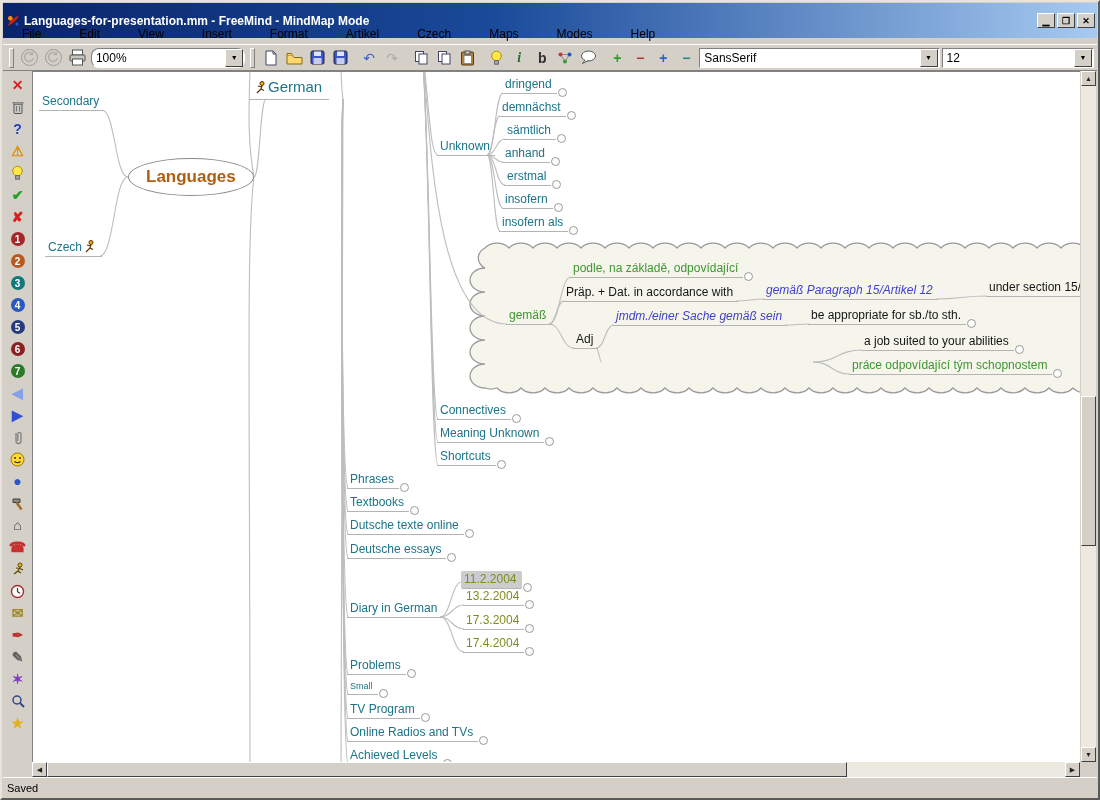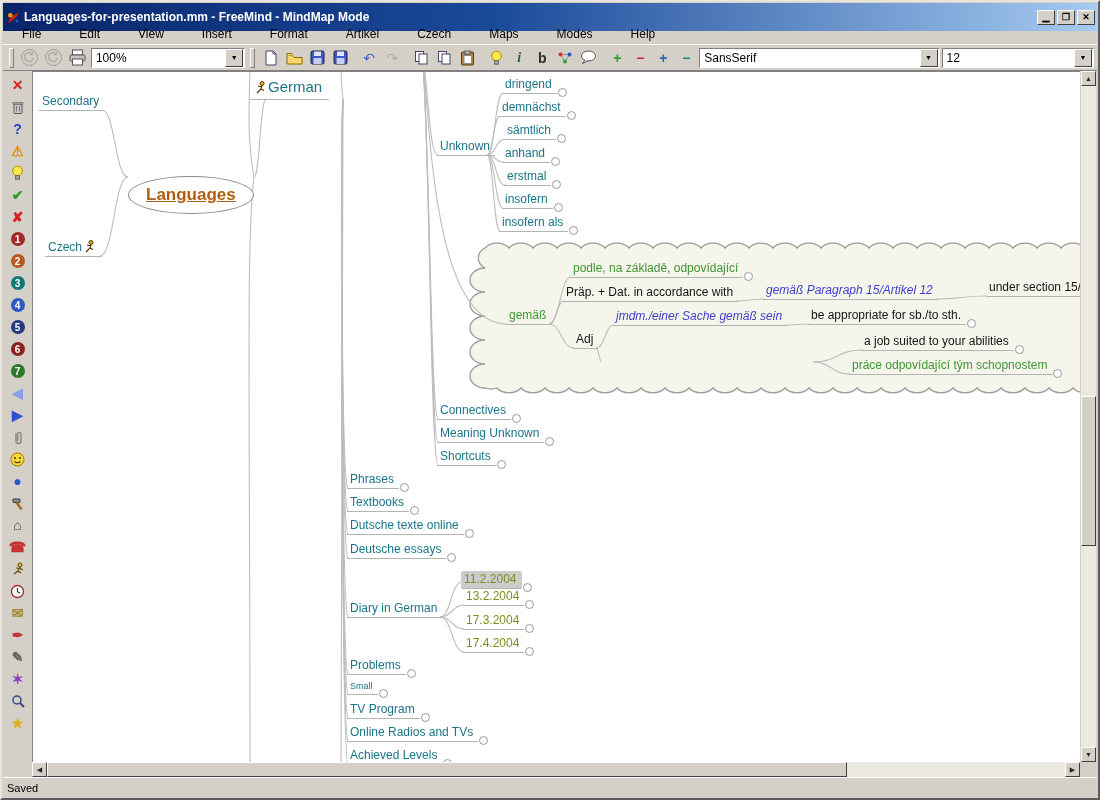--- a/index.html
+++ b/index.html
@@ -1,19 +1,19 @@
 <!DOCTYPE html>
 <html style="--node-teal: #1b7488; --node-green: #3f9632; --node-olive: #7f8c1e; --node-blue: #4040cc; --root-brown: #b05e10; --edge: #bdbdbd; --cloud-fill: #f5f5ec; --cloud-stroke: #9a9a9a; --selected-bg: #cccccc;"><head>
 <meta charset="utf-8">
 <style>
   html,body{margin:0;padding:0;}
   body{width:1100px;height:800px;background:#d4d0c8;font-family:"Liberation Sans",sans-serif;overflow:hidden;position:relative;}
   .window{position:absolute;inset:0;border:2px solid;border-color:#e8e4dc #5a5a5a #5a5a5a #e8e4dc;box-sizing:border-box;}
   
-  .titlebar{position:absolute;left:1px;top:1px;right:1px;height:28px;
+  .titlebar{position:absolute;left:1px;top:1px;right:1px;height:35px;
     background:linear-gradient(90deg,#0a246a 0%,#1a4a9a 45%,#a6caf0 100%);
     display:flex;align-items:center;padding:0 2px;color:#fff;}
   .app-icon{width:16px;height:16px;display:flex;align-items:center;justify-content:center;}
   .title-text{font-size:12px;font-weight:bold;margin-left:3px;flex:1;white-space:nowrap;overflow:hidden;}
   .win-buttons{display:flex;gap:2px;}
   .win-btn{width:18px;height:15px;background:#d4d0c8;border:1px solid;border-color:#fff #404040 #404040 #fff;
     font-size:9px;line-height:12px;text-align:center;color:#000;font-weight:bold;padding:0;cursor:default;}
   
   .menubar{position:absolute;left:1px;top:21px;right:1px;height:21px;display:flex;align-items:center;font-size:12px;color:#000;}
   .menu-item{padding:3px 19px;}
@@ -22,21 +22,21 @@
     display:flex;align-items:center;gap:2px;padding:0 3px;box-sizing:border-box;}
   .grip{width:3px;height:18px;border:1px solid;border-color:#fff #808080 #808080 #fff;margin:0 3px;}
   .tb-btn{width:22px;height:22px;display:flex;align-items:center;justify-content:center;font-size:14px;}
   .tb-btn.bold{font-weight:bold;} .tb-btn.italic{font-style:italic;font-family:"Liberation Serif",serif;font-weight:bold;}
   .tb-sep{width:5px;height:20px;}
   .combo{height:20px;background:#fff;border:1px solid;border-color:#808080 #fff #fff #808080;display:flex;align-items:center;
     font-size:12px;padding-left:4px;box-sizing:border-box;color:#000;}
   .combo-val{flex:1;white-space:nowrap;overflow:hidden;}
   .combo-arrow{width:16px;height:16px;background:#d4d0c8;border:1px solid;border-color:#fff #404040 #404040 #fff;
     font-size:7px;display:flex;align-items:center;justify-content:center;margin-right:1px;}
-  .zoom-combo{width:158px;} .font-combo{width:246px;} .size-combo{width:156px;}
+  .zoom-combo{width:158px;border-radius:8px;} .font-combo{width:246px;} .size-combo{width:156px;}
   
   .left-toolbar{position:absolute;left:1px;top:69px;width:29px;bottom:36px;display:flex;flex-direction:column;align-items:center;padding-top:3px;box-sizing:border-box;}
   .lt-icon{width:22px;height:22px;display:flex;align-items:center;justify-content:center;font-size:14px;font-weight:bold;}
   .num-badge{width:14px;height:14px;border-radius:50%;color:#fff;font-size:10px;font-weight:bold;display:flex;align-items:center;justify-content:center;}
   
   .canvas{position:absolute;left:30px;top:69px;right:18px;bottom:36px;background:#fff;overflow:hidden;
     border-left:1px solid #828282;border-top:1px solid #828282;}
   #map-svg{position:absolute;left:0;top:0;pointer-events:none;}
   .edge{fill:none;stroke:var(--edge);stroke-width:1.1px;}
   .cloud{fill:var(--cloud-fill);stroke:var(--cloud-stroke);stroke-width:1.3px;}
@@ -349,21 +349,21 @@
         <path class="edge" d="M 388,-36 C 397,40 397,347 405,347"></path>
         <path class="edge" d="M 388,-36 C 397,40 397,370 405,370"></path>
         <path class="edge" d="M 388,-36 C 397,40 397,393 405,393"></path>
         <path class="edge" d="M 221,105 C 213,170 217,330 217,700"></path>
         <path class="edge" d="M 221,105 C 213,60 217,24 217,-12"></path>
         <path class="edge" d="M 310,27 C 308,60 308,320 308,700"></path>
         <path class="edge" d="M 310,27 C 308,14 308,4 308,-12"></path>
       </svg>
     <div id="nodes">
         <div class="node" style="left: 6px; top: 21px;">Secondary</div>
-        <div class="node root" style="left: 95px; top: 104px; text-decoration: underline;">Languages</div>
+        <div class="node root" style="left: 95px; top: 86px;">Languages</div>
         <div class="node" style="left: 12px; top: 167px;">Czech<span><svg width="11" height="13">
               <circle cx="7" cy="2.5" r="2" fill="#e8b000" stroke="#553300"></circle>
               <path d="M2 12 L6 8 L7 5 M6 8 L9 9.5 M7 6 L3 5" stroke="#553300" stroke-width="1.2" fill="none"></path>
             </svg></span></div>
         <div class="node big" style="left: 216px; top: 4px;"><span><svg width="11" height="13">
               <circle cx="7" cy="2.5" r="2" fill="#e8b000" stroke="#553300"></circle>
               <path d="M2 12 L6 8 L7 5 M6 8 L9 9.5 M7 6 L3 5" stroke="#553300" stroke-width="1.2" fill="none"></path>
             </svg></span>German</div>
         <div class="node" style="left: 404px; top: 66px;">Unknown</div>
         <div class="node" style="left: 469px; top: 4px;">dringend<span class="fold-circle"></span></div>

